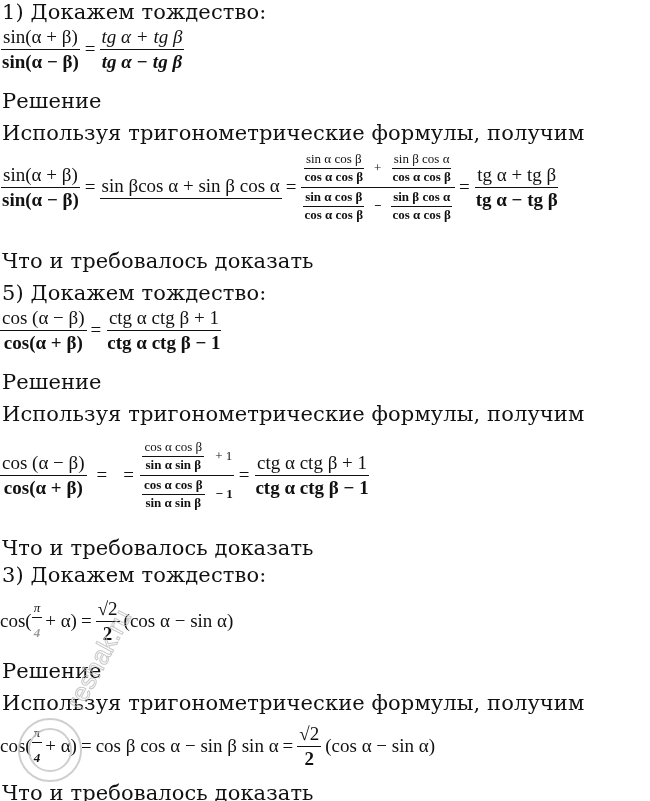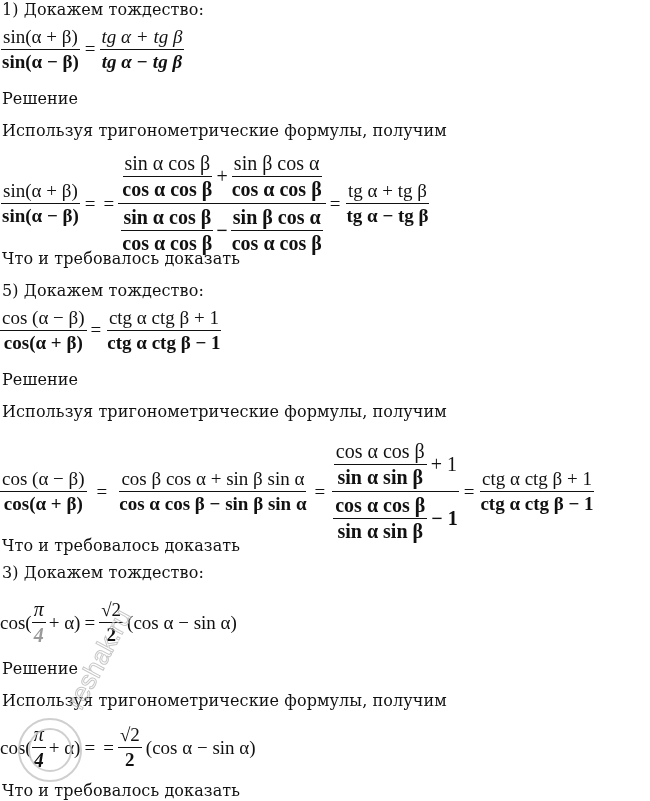--- a/index.html
+++ b/index.html
@@ -2,29 +2,29 @@
 <html><head>
 <meta charset="utf-8">
 <style>
   html, body { margin: 0; padding: 0; background: #ffffff; }
   body {
     width: 650px; height: 801px; overflow: hidden; position: relative;
     font-family: "DejaVu Serif", "Liberation Serif", serif;
     color: #111; font-size: 16px;
   }
   .abs { position: absolute; white-space: nowrap; }
-  .txt { font-size: 16px; letter-spacing: 0.1px; }
+  .txt { font-size: 21px; letter-spacing: 0.1px; }
   .math { font-family: "Liberation Serif", "DejaVu Serif", serif; font-size: 19px; }
   .it { font-style: italic; }
   .frac { display: inline-flex; flex-direction: column; align-items: center; vertical-align: middle; }
   .frac > .num { padding: 0 2px 1px; border-bottom: 1.3px solid #111; line-height: 1.15; }
   .frac > .den { padding: 1px 2px 0; line-height: 1.15; font-weight: bold; }
   .row { display: flex; align-items: center; }
   .eq { margin: 0 4px; }
-  .sm { font-size: 20px; }
+  .sm { font-size: 13px; gap: 7px; }
   .gray { color: #9a9a9a; }
   .watermark {
     position: absolute; left: 60px; top: 700px; font-family: "Liberation Sans", sans-serif;
     font-size: 26px; color: transparent; -webkit-text-stroke: 1px #b9b9b9;
     transform: rotate(-62deg); transform-origin: left top; opacity: 0.8;
   }
   .wm-circle {
     position: absolute; left: 18px; top: 718px; width: 60px; height: 60px;
     border: 2px solid #c4c4c4; border-radius: 50%; opacity: 0.8;
   }
@@ -53,20 +53,21 @@
 <div class="abs txt" style="left:2px;top:89px;">Решение</div>
 <div class="abs txt" style="left:2px;top:121px;">Используя тригонометрические формулы, получим</div>
 
 <div class="abs math row" style="left:0px;top:152px;">
   <span class="frac">
     <span class="num">sin(α + β)</span>
     <span class="den">sin(α − β)</span>
   </span>
   <span class="eq">=</span>
   <span class="frac">
+    <span class="num">sin βcos α  + sin β cos α</span>
   </span>
   <span class="eq">=</span>
   <span class="frac">
     <span class="num row sm" style="padding-bottom:2px;">
       <span class="frac">
           <span class="num">sin α cos β</span>
           <span class="den">cos α cos β</span>
         </span>
       <span style="margin:0 2px;">+</span>
       <span class="frac">
@@ -111,24 +112,20 @@
 
 <div class="abs txt" style="left:2px;top:370px;">Решение</div>
 <div class="abs txt" style="left:2px;top:402px;">Используя тригонометрические формулы, получим</div>
 
 <div class="abs math row" style="left:0px;top:440px;">
   <span class="frac">
     <span class="num">cos (α − β)</span>
     <span class="den">cos(α + β)</span>
   </span>
   <span class="eq" style="margin:0 10px;">=</span>
-  <span class="frac">
-    <span class="num">cos β cos α  + sin β sin α</span>
-    <span class="den">cos α cos β − sin β sin α</span>
-  </span>
   <span class="eq" style="margin:0 6px;">=</span>
   <span class="frac">
     <span class="num row sm" style="padding-bottom:2px;">
       <span class="frac">
           <span class="num">cos α cos β</span>
           <span class="den">sin α sin β</span>
         </span>
       <span style="margin-left:4px;">+ 1</span>
     </span>
     <span class="den row sm" style="padding-top:2px;">
@@ -169,20 +166,21 @@
 <div class="abs txt" style="left:2px;top:691px;">Используя тригонометрические формулы, получим</div>
 
 <div class="abs math row" style="left:0px;top:723px;">
   <span>cos(</span>
   <span class="frac sm it">
     <span class="num">π</span>
     <span class="den">4</span>
   </span>
   <span style="margin-left:3px;">+ α)</span>
   <span class="eq">=</span>
+  <span>cos β cos α  − sin β sin α</span>
   <span class="eq">=</span>
   <span class="frac">
     <span class="num">√2</span>
     <span class="den">2</span>
   </span>
   <span style="margin-left:4px;">(cos α − sin α)</span>
 </div>
 
 <div class="abs txt" style="left:2px;top:781px;">Что и требовалось доказать</div>
 

